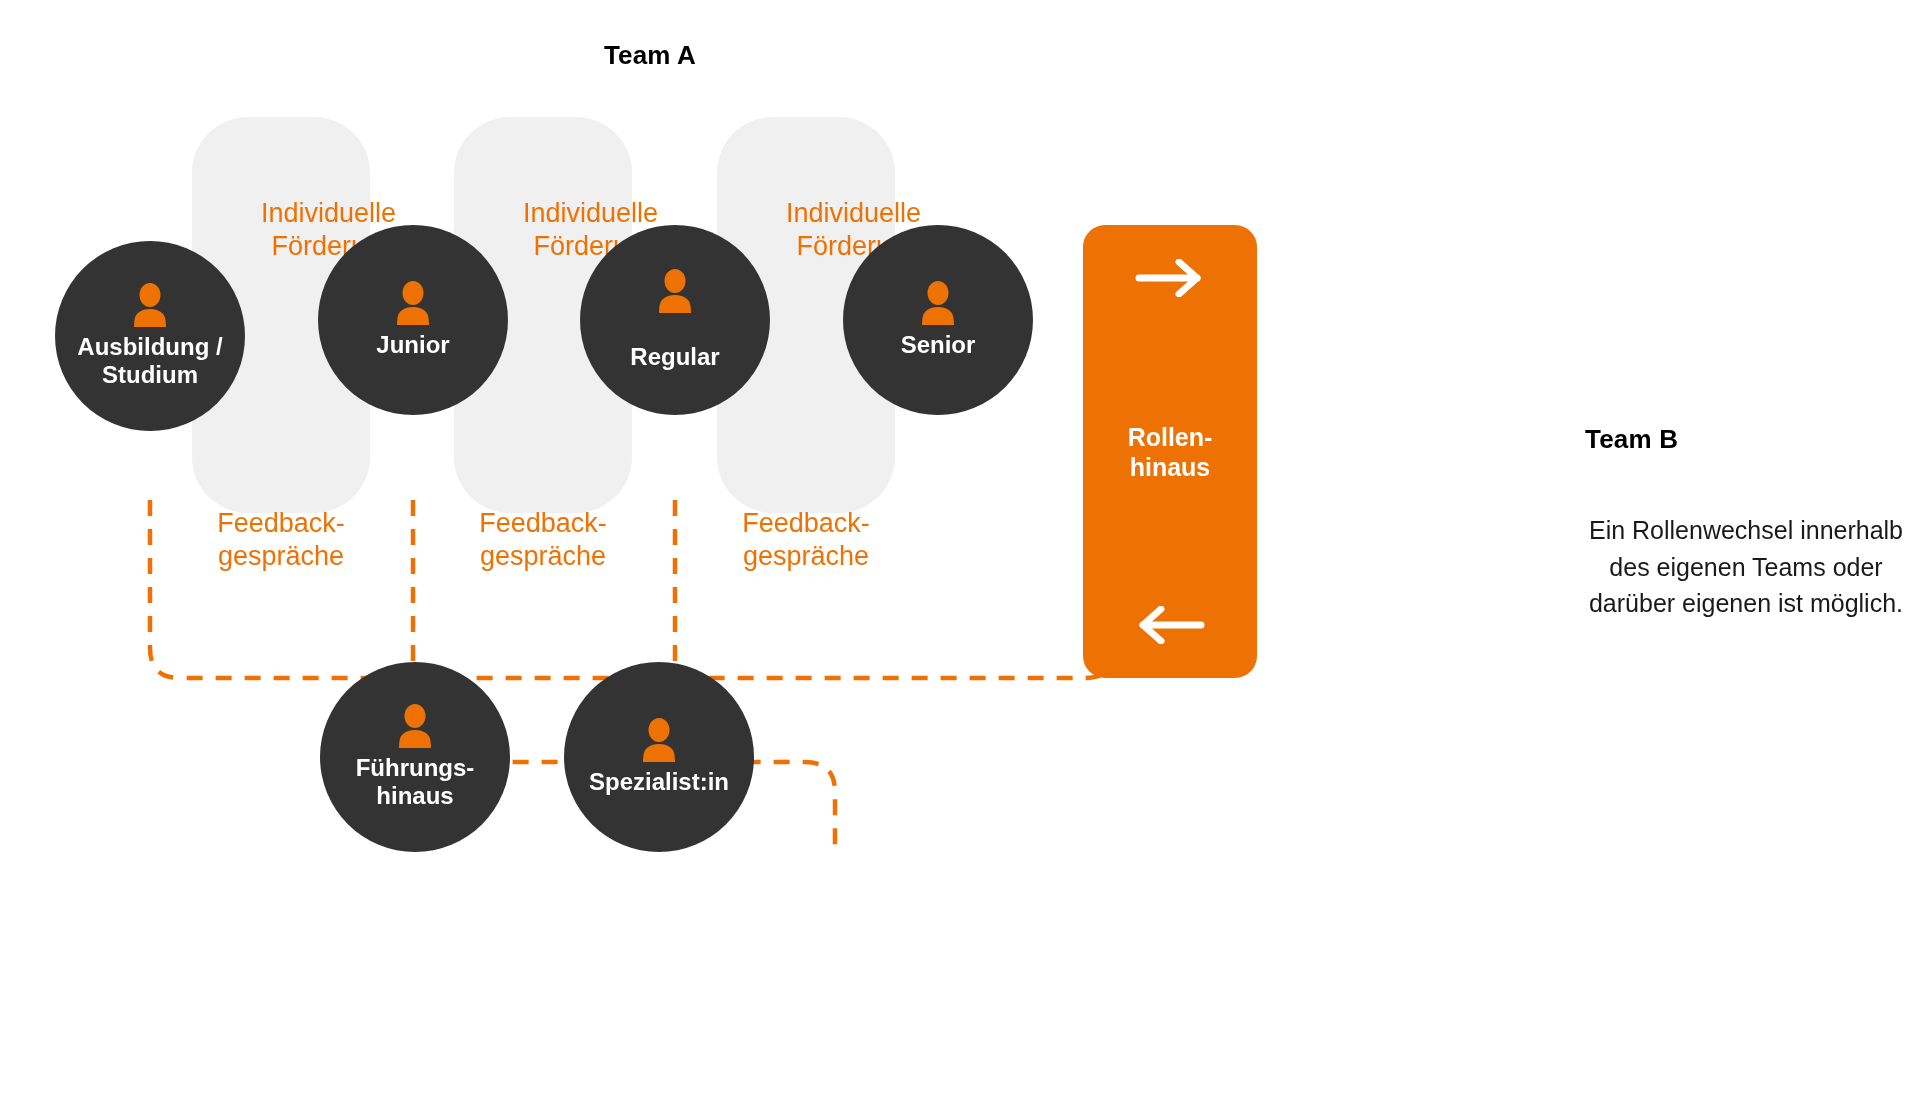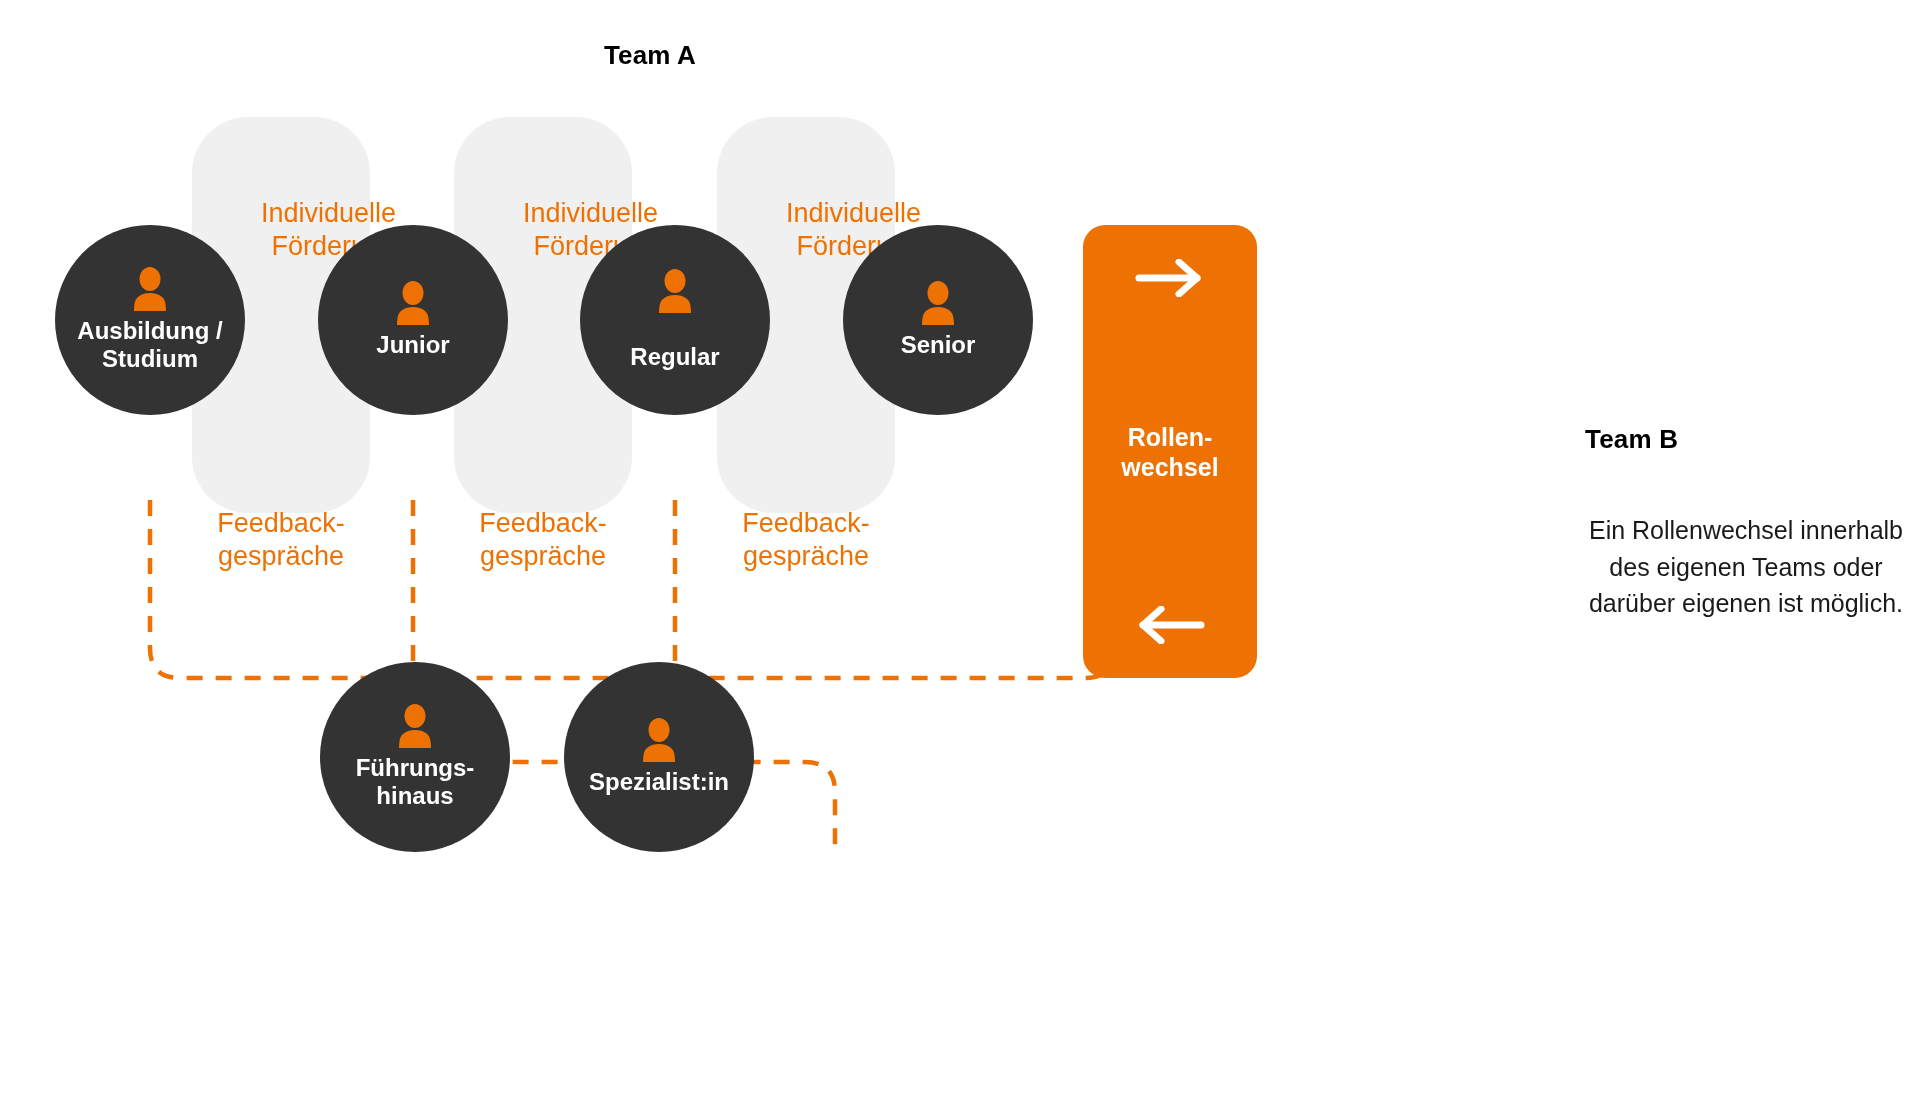--- a/index.html
+++ b/index.html
@@ -193,21 +193,21 @@
     <svg viewBox="0 0 26 44" width="26" height="44" xmlns="http://www.w3.org/2000/svg">
       <path d="M4 4 L20 22 L4 40" fill="none" stroke="#EE7203" stroke-width="7" stroke-linecap="round" stroke-linejoin="round"></path>
     </svg>
   </div>
   <div class="chevron" style="left:857px;">
     <svg viewBox="0 0 26 44" width="26" height="44" xmlns="http://www.w3.org/2000/svg">
       <path d="M4 4 L20 22 L4 40" fill="none" stroke="#EE7203" stroke-width="7" stroke-linecap="round" stroke-linejoin="round"></path>
     </svg>
   </div>
 
-  <div class="node" style="left:55px; top:225px;">
+  <div class="node" style="left:55px; top:241px;">
     <svg class="person-icon" viewBox="0 0 40 44" xmlns="http://www.w3.org/2000/svg">
       <ellipse cx="20" cy="12" rx="10.5" ry="12" fill="#EE7203"></ellipse>
       <path d="M20 26 C11 26 5.5 30 4.5 37 C4 41 4 43 4 44 L36 44 C36 43 36 41 35.5 37 C34.5 30 29 26 20 26 Z" fill="#EE7203"></path>
     </svg>
     <div class="node-label">Ausbildung /
 Studium</div>
   </div>
 
   <div class="node" style="left:318px; top:225px;">
     <svg class="person-icon" viewBox="0 0 40 44" xmlns="http://www.w3.org/2000/svg">
@@ -249,21 +249,21 @@
     </svg>
     <div class="node-label">Spezialist:in</div>
   </div>
 
   <div id="role-switch">
     <svg class="arrow-ico" viewBox="0 0 70 38" xmlns="http://www.w3.org/2000/svg">
       <path d="M4 19 L62 19" stroke="#ffffff" stroke-width="7" stroke-linecap="round" fill="none"></path>
       <path d="M44 3 L62 19 L44 35" stroke="#ffffff" stroke-width="7" stroke-linecap="round" stroke-linejoin="round" fill="none"></path>
     </svg>
     <div class="rs-label">Rollen-
-wechsel</div>
+hinaus</div>
     <svg class="arrow-ico" viewBox="0 0 70 38" xmlns="http://www.w3.org/2000/svg">
       <path d="M66 19 L8 19" stroke="#ffffff" stroke-width="7" stroke-linecap="round" fill="none"></path>
       <path d="M26 3 L8 19 L26 35" stroke="#ffffff" stroke-width="7" stroke-linecap="round" stroke-linejoin="round" fill="none"></path>
     </svg>
   </div>
 
   <div class="title" id="team-b-title">Team B</div>
   <div id="team-b-desc">Ein Rollenwechsel innerhalb des eigenen Teams oder darüber eigenen ist möglich.</div>
 
 </div>

